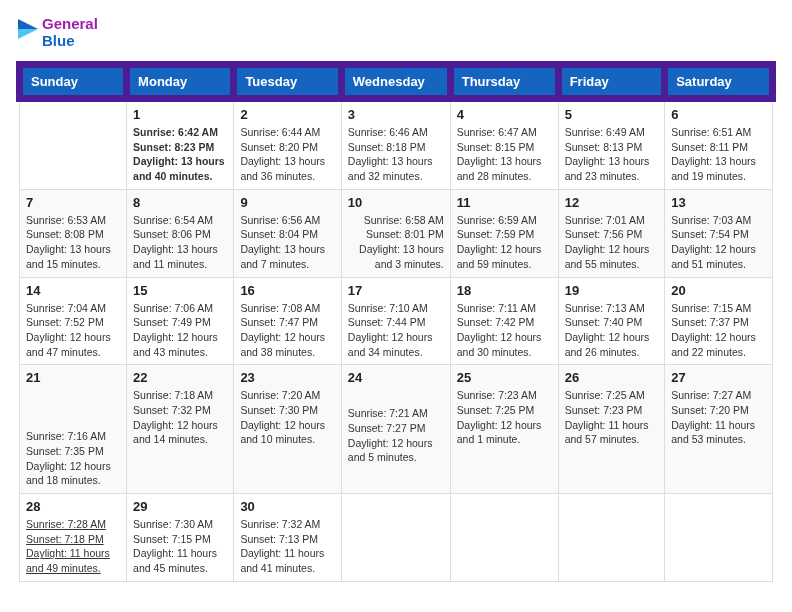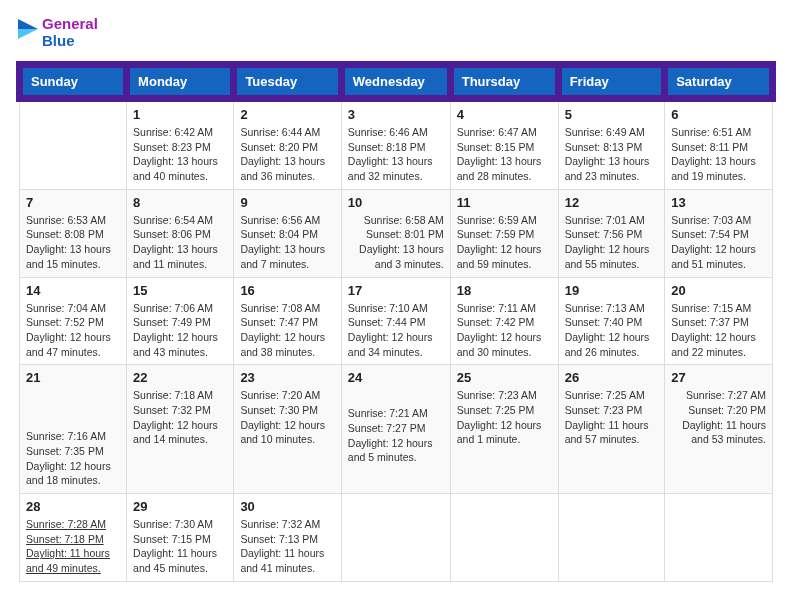--- a/index.html
+++ b/index.html
@@ -103,21 +103,21 @@
         <th>Thursday</th>
         <th>Friday</th>
         <th>Saturday</th>
       </tr>
   </thead>
   <tbody id="calendar-body">
   <tr>
         <td class="empty-cell"></td>
         <td>
           <span class="day-number">1</span>
-          <div class="day-info" style="white-space: pre-line;">Sunrise: 6:42 AM
+          <div class="day-info" style="white-space: pre-line; font-weight: bold;">Sunrise: 6:42 AM
 Sunset: 8:23 PM
 Daylight: 13 hours
 and 40 minutes.</div>
         </td>
         <td>
           <span class="day-number">2</span>
           <div class="day-info" style="white-space: pre-line;">Sunrise: 6:44 AM
 Sunset: 8:20 PM
 Daylight: 13 hours
 and 36 minutes.</div>
@@ -291,21 +291,21 @@
         </td>
         <td>
           <span class="day-number">26</span>
           <div class="day-info" style="white-space: pre-line;">Sunrise: 7:25 AM
 Sunset: 7:23 PM
 Daylight: 11 hours
 and 57 minutes.</div>
         </td>
         <td>
           <span class="day-number">27</span>
-          <div class="day-info" style="white-space: pre-line; text-align: right;">Sunrise: 7:27 AM
+          <div class="day-info" style="white-space: pre-line;">Sunrise: 7:27 AM
 Sunset: 7:20 PM
 Daylight: 11 hours
 and 53 minutes.</div>
         </td>
       </tr>
       <tr>
         <td>
           <span class="day-number">28</span>
           <div class="day-info" style="white-space: pre-line; text-decoration: underline;">Sunrise: 7:28 AM
 Sunset: 7:18 PM

